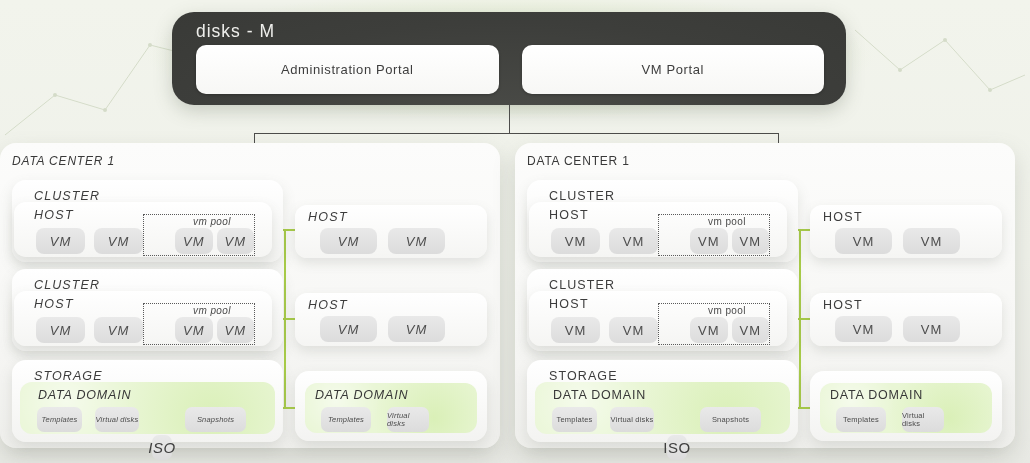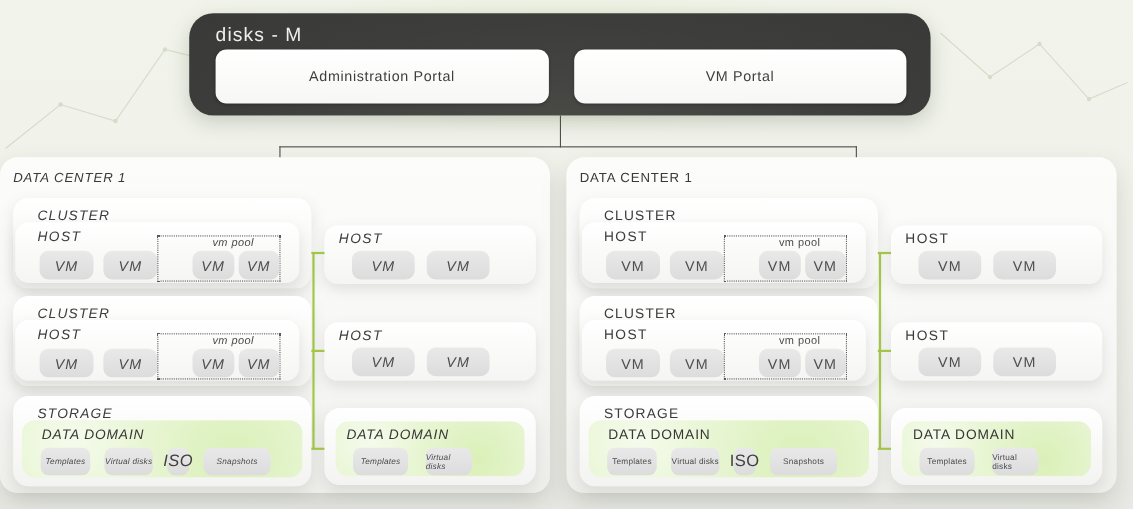--- a/index.html
+++ b/index.html
@@ -80,21 +80,21 @@
   .ddbox-r{left:10px;top:12px;width:172px;height:50px;}
   .dd-label{position:absolute;left:18px;top:6px;font-size:12.5px;letter-spacing:.8px;color:#383838;}
   .ddbox-r .dd-label{left:10px;top:5px;}
 
   .dd-chips{position:absolute;left:17px;top:25px;display:flex;gap:13px;}
   .ddbox-r .dd-chips{left:16px;top:24px;gap:16px;}
   .chip{height:25px;border-radius:7px;display:flex;align-items:center;justify-content:center;
     background:linear-gradient(180deg,#e9e9e9,#dcdcdc);
     font-size:7.5px;line-height:8px;color:#4b4b4b;text-align:left;letter-spacing:.2px;}
   .c-templates{width:45px;} .c-vdisks{width:44px;} .c-snapshots{width:61px;}
-  .c-iso{width:20px;font-size:15px;line-height:15px;letter-spacing:.5px;color:#3f3f3f;}
+  .c-iso{width:20px;font-size:15px;line-height:15px;letter-spacing:.5px;color:#3f3f3f;margin-top:28px;}
   .c-templates-r{width:50px;} .c-vdisks-r{width:42px;}
 
   
   .gl{position:absolute;background:#a8cc48;}
   .gv{left:284px;top:87px;width:2px;height:178px;}
   .gs{left:272px;width:26px;height:2px;}
   .gs1{top:86px;} .gs2{top:175px;} .gs3{top:264px;}
 </style>
 </head>
 <body>

